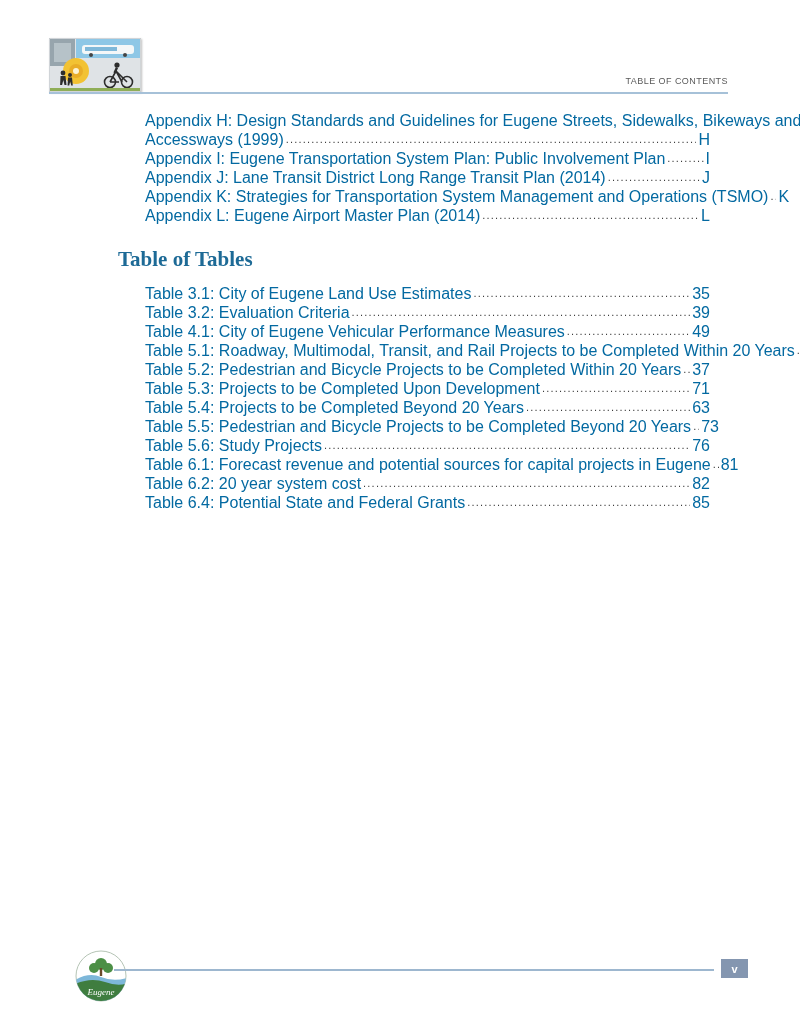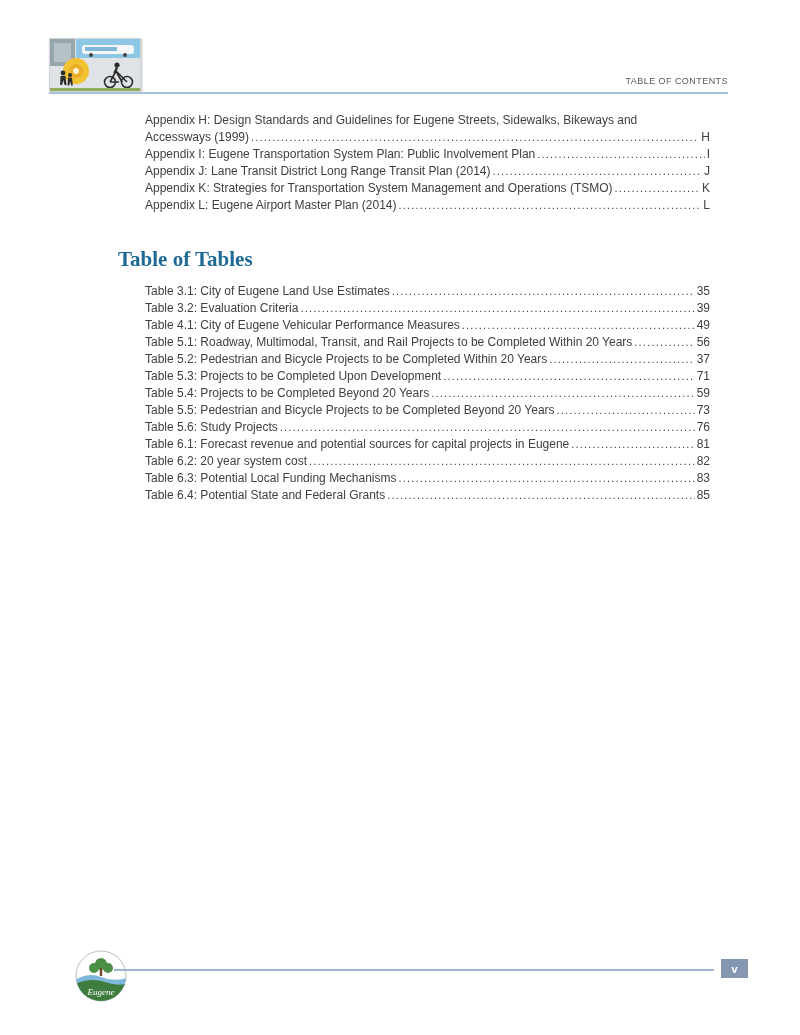--- a/index.html
+++ b/index.html
@@ -28,22 +28,22 @@
     position:absolute; top:92px; left:49px; width:679px; height:2px;
     background:#a6c1d8;
   }
 
   
   .toc-list { position:absolute; left:145px; width:565px; }
   #appendix-list { top:112px; }
   #tables-list  { top:283px; }
 
   .toc-row {
-    display:flex; align-items:center;
-    font-size:12px; line-height:17px; color:#404040;
+    display:flex; align-items:flex-end;
+    font-size:16px; line-height:17px; color:#0369a1;
   }
   .toc-text { white-space:nowrap; }
   .toc-dots {
     flex:1 1 auto; overflow:hidden; white-space:nowrap;
     margin:0 2px; min-width:6px; color:#3d3d3d;
   }
   .toc-dots::after {
     content:"...................................................................................................................................................................";
     font-size:11px; letter-spacing:1.2px;
   }
@@ -177,46 +177,41 @@
         <span class="toc-page">37</span>
       </div>
       <div class="toc-row">
         <span class="toc-text">Table 5.3: Projects to be Completed Upon Development</span>
         <span class="toc-dots"></span>
         <span class="toc-page">71</span>
       </div>
       <div class="toc-row">
         <span class="toc-text">Table 5.4: Projects to be Completed Beyond 20 Years</span>
         <span class="toc-dots"></span>
-        <span class="toc-page">59</span>
+        <span class="toc-page">63</span>
       </div>
       <div class="toc-row">
         <span class="toc-text">Table 5.5: Pedestrian and Bicycle Projects to be Completed Beyond 20 Years</span>
         <span class="toc-dots"></span>
         <span class="toc-page">73</span>
       </div>
       <div class="toc-row">
         <span class="toc-text">Table 5.6: Study Projects</span>
         <span class="toc-dots"></span>
         <span class="toc-page">76</span>
       </div>
       <div class="toc-row">
         <span class="toc-text">Table 6.1: Forecast revenue and potential sources for capital projects in Eugene</span>
         <span class="toc-dots"></span>
         <span class="toc-page">81</span>
       </div>
       <div class="toc-row">
         <span class="toc-text">Table 6.2: 20 year system cost</span>
         <span class="toc-dots"></span>
         <span class="toc-page">82</span>
-      </div>
-      <div class="toc-row">
-        <span class="toc-text">Table 6.3: Potential Local Funding Mechanisms</span>
-        <span class="toc-dots"></span>
-        <span class="toc-page">83</span>
       </div>
       <div class="toc-row">
         <span class="toc-text">Table 6.4: Potential State and Federal Grants</span>
         <span class="toc-dots"></span>
         <span class="toc-page">85</span>
       </div>
     </div>
 
   <div class="eugene-logo">
     <svg viewBox="0 0 52 52" width="52" height="52">

